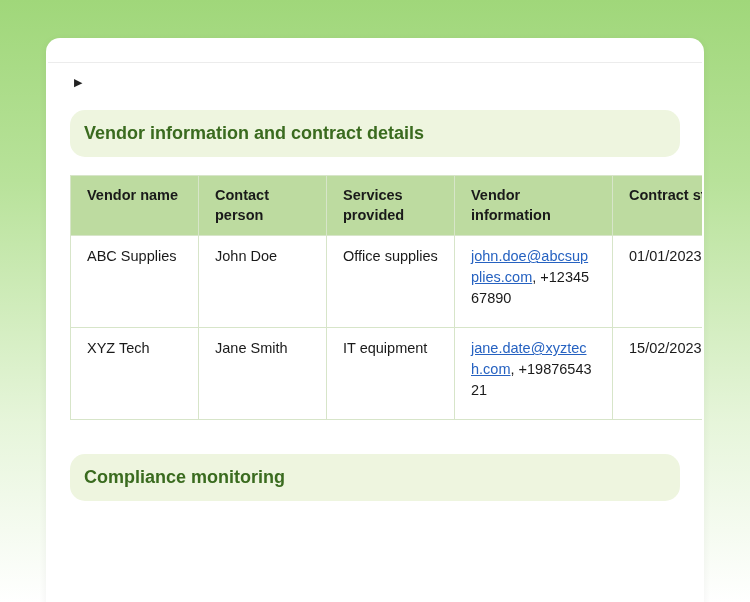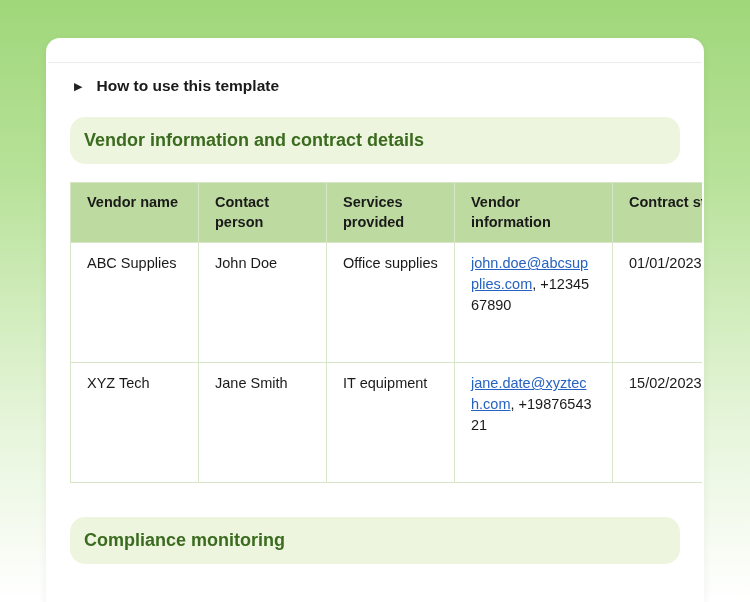--- a/index.html
+++ b/index.html
@@ -79,21 +79,21 @@
     th {
       background: #bddba0;
       color: #1a1a1a;
       font-weight: 700;
       line-height: 1.35;
     }
     td {
       background: #ffffff;
       color: #1a1a1a;
       line-height: 1.45;
-      height: 120px;
+      height: 92px;
     }
     col.c1 { width: 128px; }
     col.c2 { width: 128px; }
     col.c3 { width: 128px; }
     col.c4 { width: 158px; }
     col.c5 { width: 228px; }
     .contact-email {
       color: #2662c1;
       text-decoration: underline;
       word-break: break-all;
@@ -106,21 +106,20 @@
   </style>
 </head>
 <body>
 
 <div class="card">
   <div class="card-inner">
     <hr class="divider">
 
     <div class="howto">
       <span class="caret">▶</span>
-      <span class="label">How to use this template</span>
     </div>
 
     <div class="section-header">
       <h2>Vendor information and contract details</h2>
     </div>
 
     <div class="table-wrap">
       <table>
         <colgroup>
           <col class="c1">

